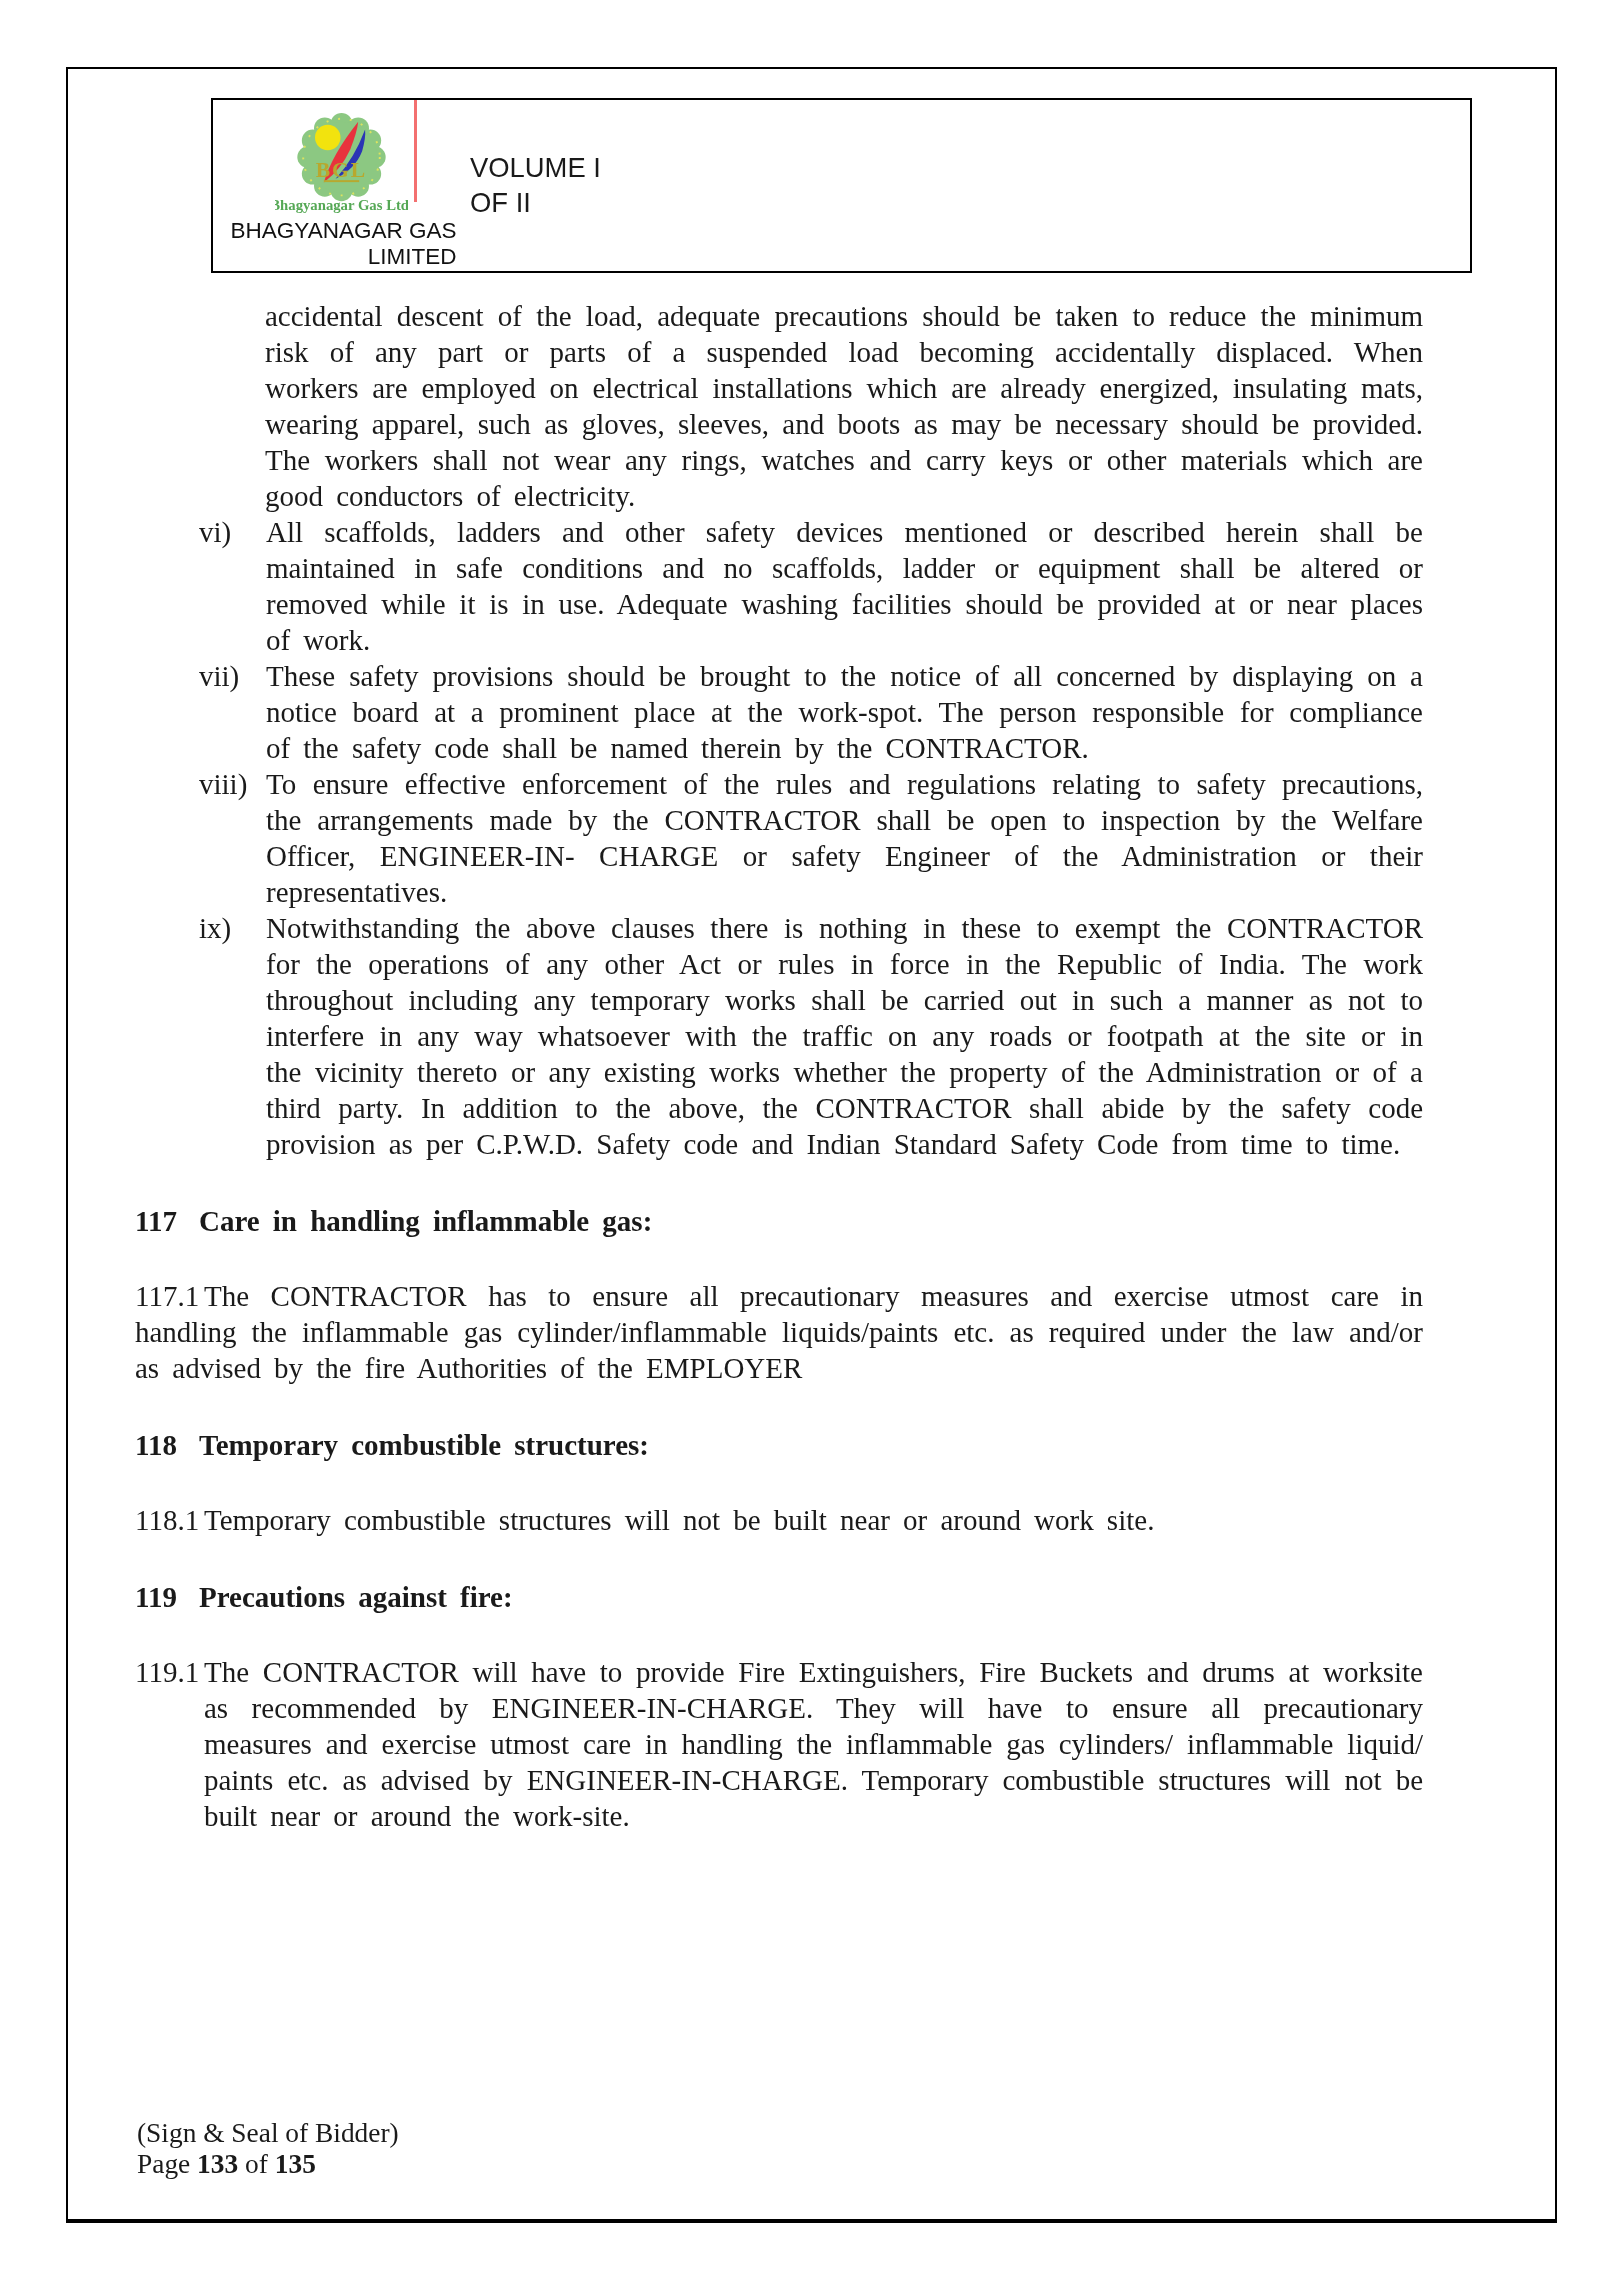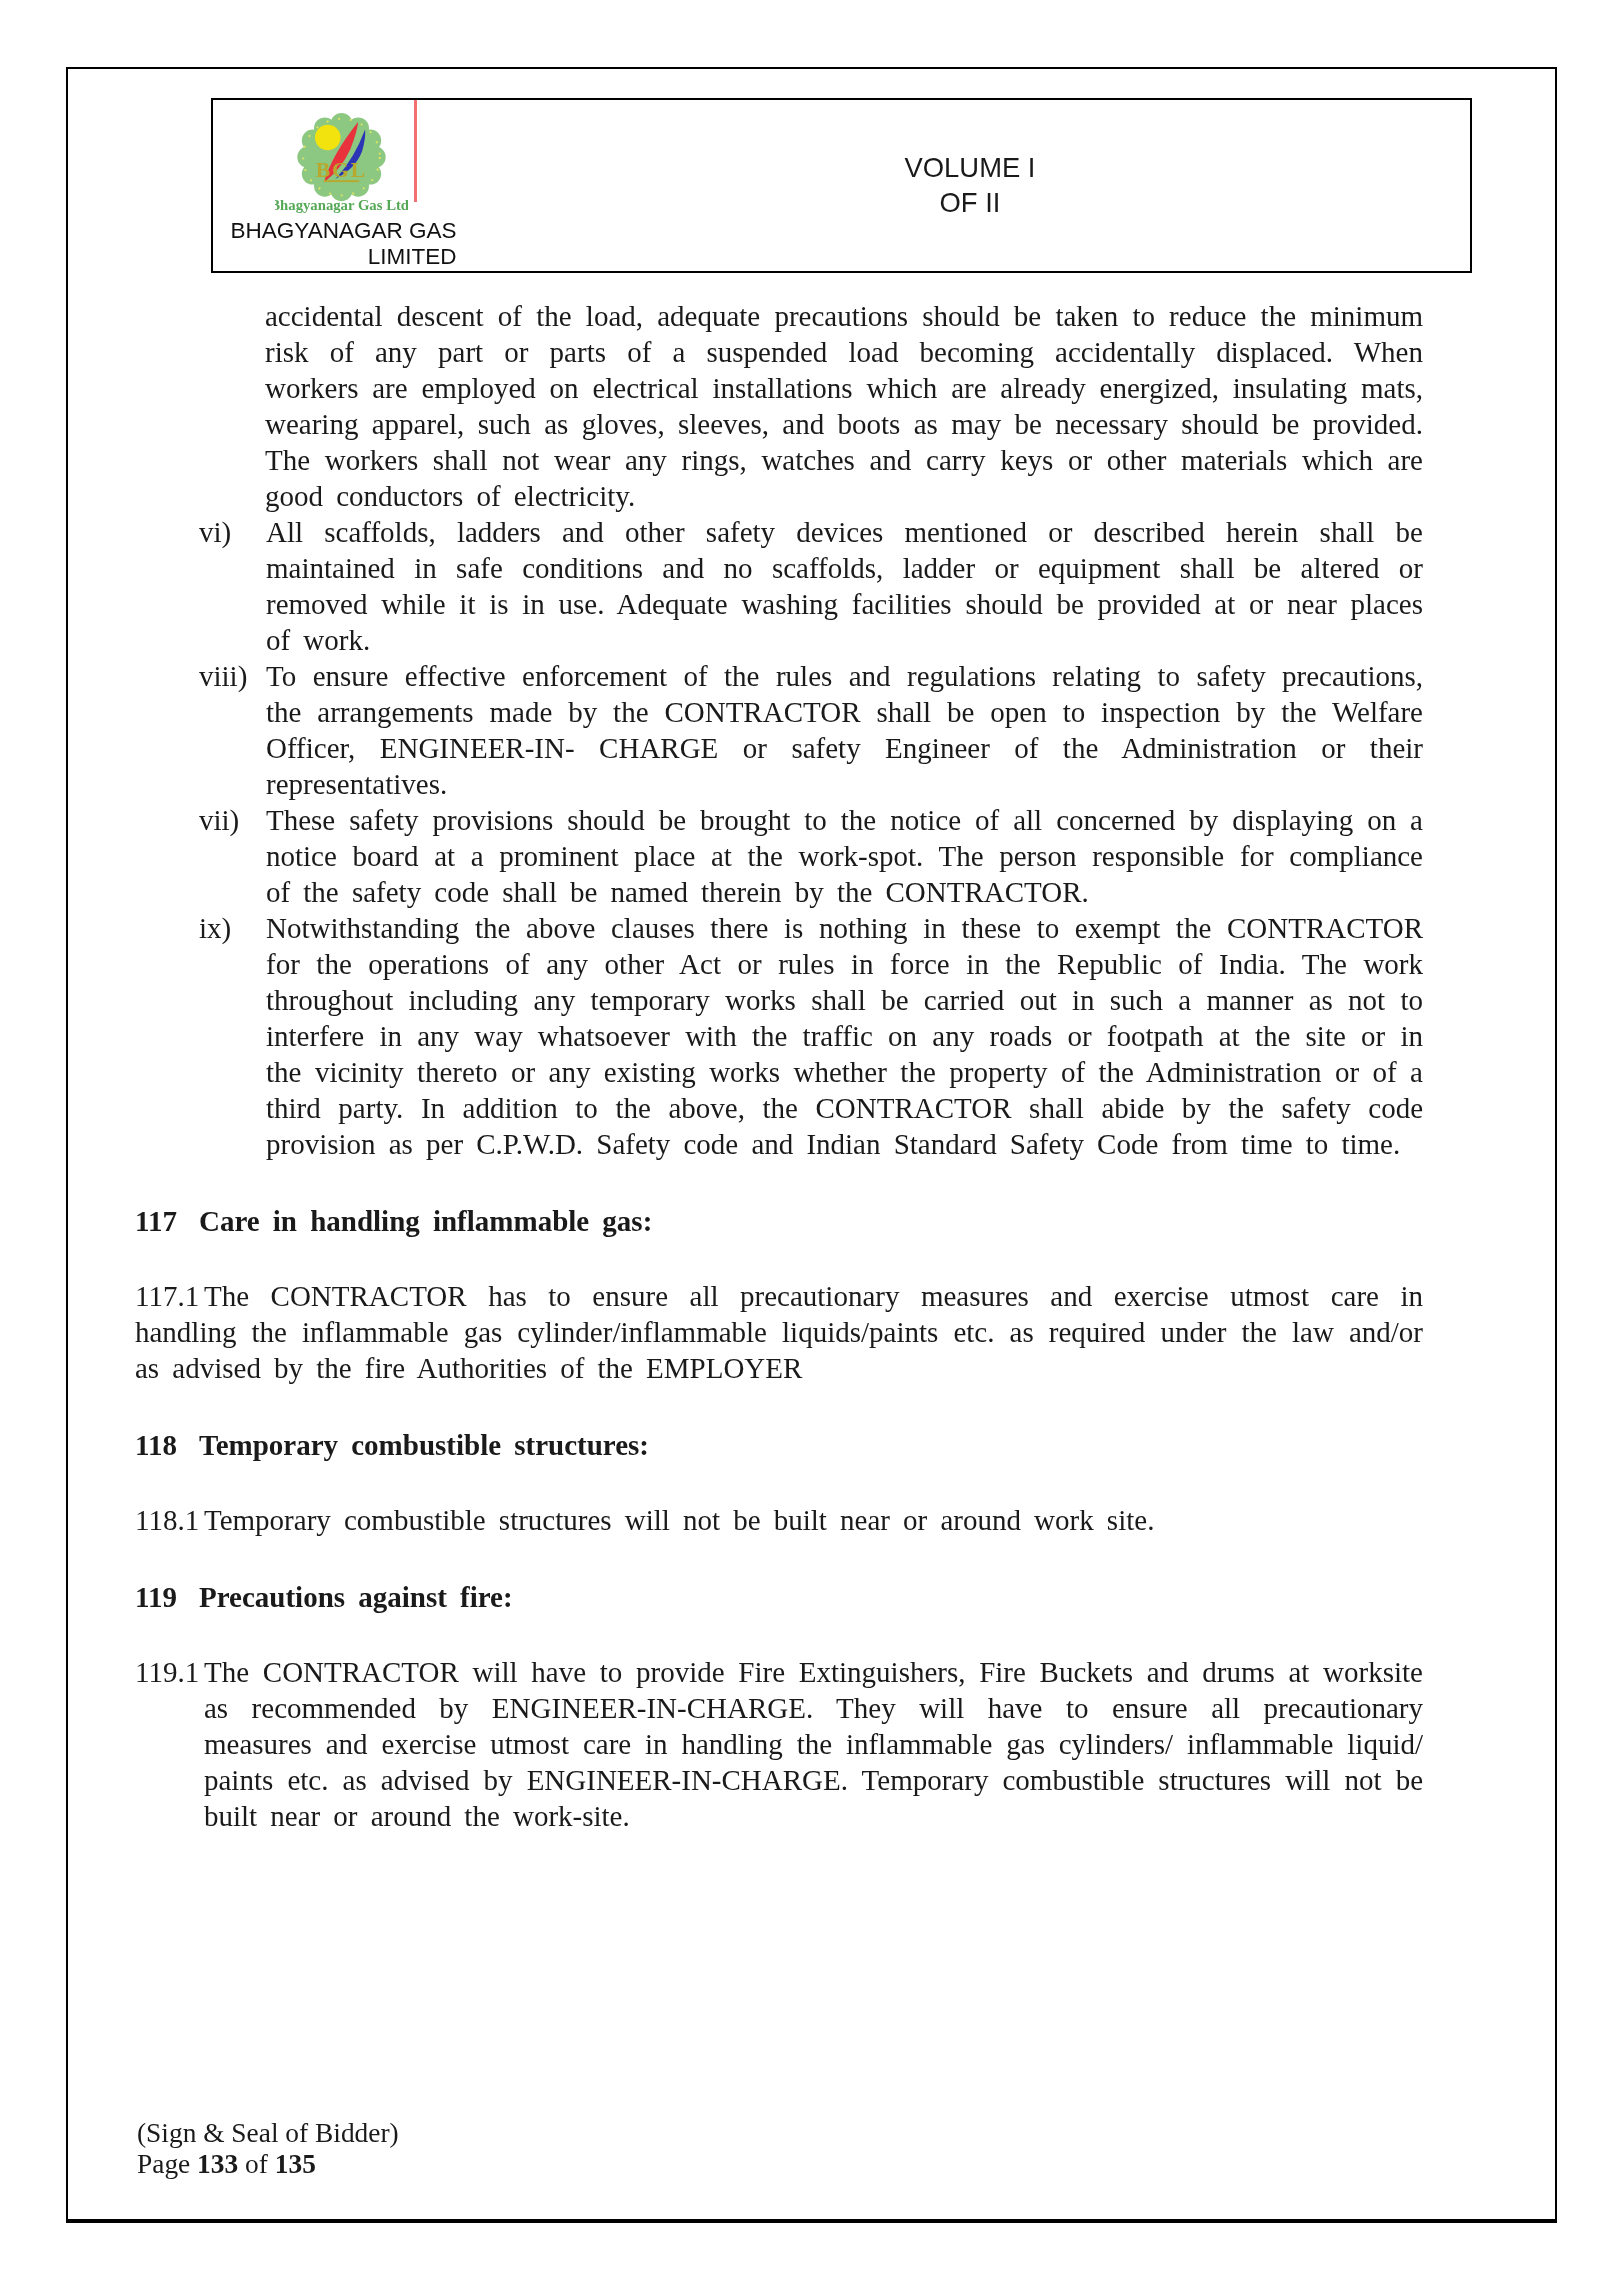--- a/index.html
+++ b/index.html
@@ -55,21 +55,21 @@
     border-right:2px solid #000;
     padding:7.8px 13.7px 7.8px 15.7px;
     font-family:"Liberation Sans", sans-serif;
     font-size:28px;line-height:37px;
   }
   .tender-title{text-align:justify;}
   .bid-doc{text-align:center;}
   .vol-cell{
     flex:1;
     display:flex;flex-direction:column;
-    align-items:center;justify-content:center;
+    align-items:flex-start;justify-content:center;
     font-family:"Liberation Sans", sans-serif;
     font-size:27.4px;line-height:35px;
     text-align:center;
   }
   
   .logo-svg{display:block;}
   .petal{fill:var(--logo_green,#8cc882);}
   .logo-sun{fill:var(--logo_sun_yellow,#f2e30e);}
   .sail-red{fill:var(--logo_red,#e8333d);}
   .sail-blue{fill:var(--logo_blue,#2b35b5);}
@@ -166,26 +166,26 @@
 
     <main class="doc-body">
 
       <p class="para-cont">accidental descent of the load, adequate precautions should be taken to reduce the minimum risk of any part or parts of a suspended load becoming accidentally displaced. When workers are employed on electrical installations which are already energized, insulating mats, wearing apparel, such as gloves, sleeves, and boots as may be necessary should be provided. The workers shall not wear any rings, watches and carry keys or other materials which are good conductors of electricity.</p>
 
       <div class="list-item">
         <div class="li-num">vi)</div>
         <div class="li-text">All scaffolds, ladders and other safety devices mentioned or described herein shall be maintained in safe conditions and no scaffolds, ladder or equipment shall be altered or removed while it is in use. Adequate washing facilities should be provided at or near places of work.</div>
       </div>
       <div class="list-item">
+        <div class="li-num">vii)</div>
+        <div class="li-text">These safety provisions should be brought to the notice of all concerned by displaying on a notice board at a prominent place at the work-spot. The person responsible for compliance of the safety code shall be named therein by the CONTRACTOR.</div>
+      </div>
+      <div class="list-item">
         <div class="li-num">viii)</div>
         <div class="li-text">To ensure effective enforcement of the rules and regulations relating to safety precautions, the arrangements made by the CONTRACTOR shall be open to inspection by the Welfare Officer, ENGINEER-IN- CHARGE or safety Engineer of the Administration or their representatives.</div>
-      </div>
-      <div class="list-item">
-        <div class="li-num">vii)</div>
-        <div class="li-text">These safety provisions should be brought to the notice of all concerned by displaying on a notice board at a prominent place at the work-spot. The person responsible for compliance of the safety code shall be named therein by the CONTRACTOR.</div>
       </div>
       <div class="list-item">
         <div class="li-num">ix)</div>
         <div class="li-text">Notwithstanding the above clauses there is nothing in these to exempt the CONTRACTOR for the operations of any other Act or rules in force in the Republic of India. The work throughout including any temporary works shall be carried out in such a manner as not to interfere in any way whatsoever with the traffic on any roads or footpath at the site or in the vicinity thereto or any existing works whether the property of the Administration or of a third party. In addition to the above, the CONTRACTOR shall abide by the safety code provision as per C.P.W.D. Safety code and Indian Standard Safety Code from time to time.</div>
       </div>
 
       <div class="sec-head">
         <span class="sec-num">117</span><span>Care in handling inflammable gas:</span>
       </div>
       <p class="sec-para">

